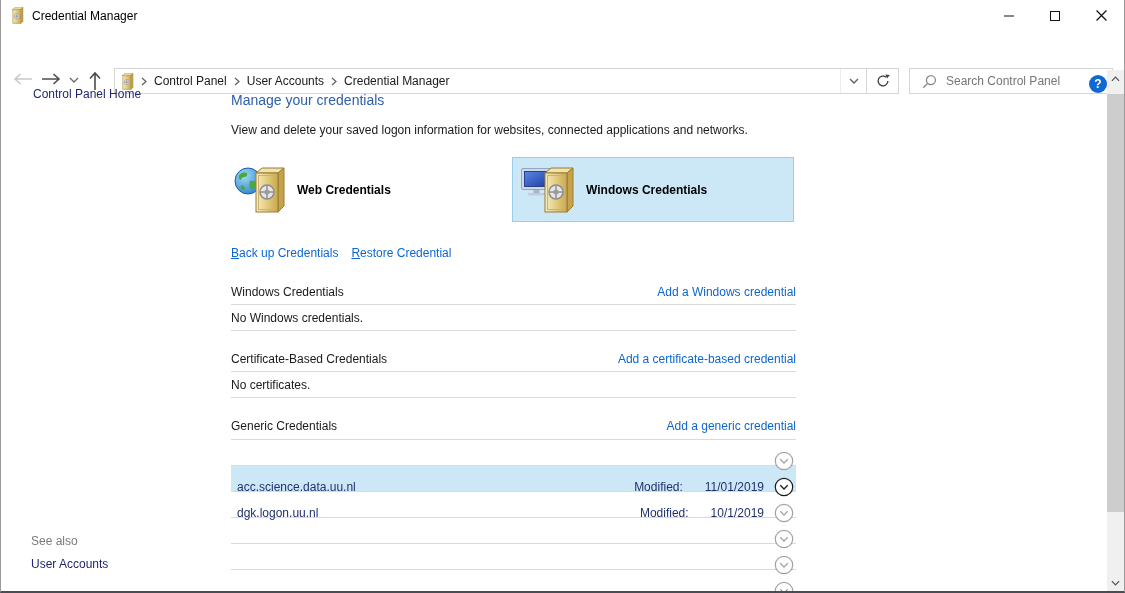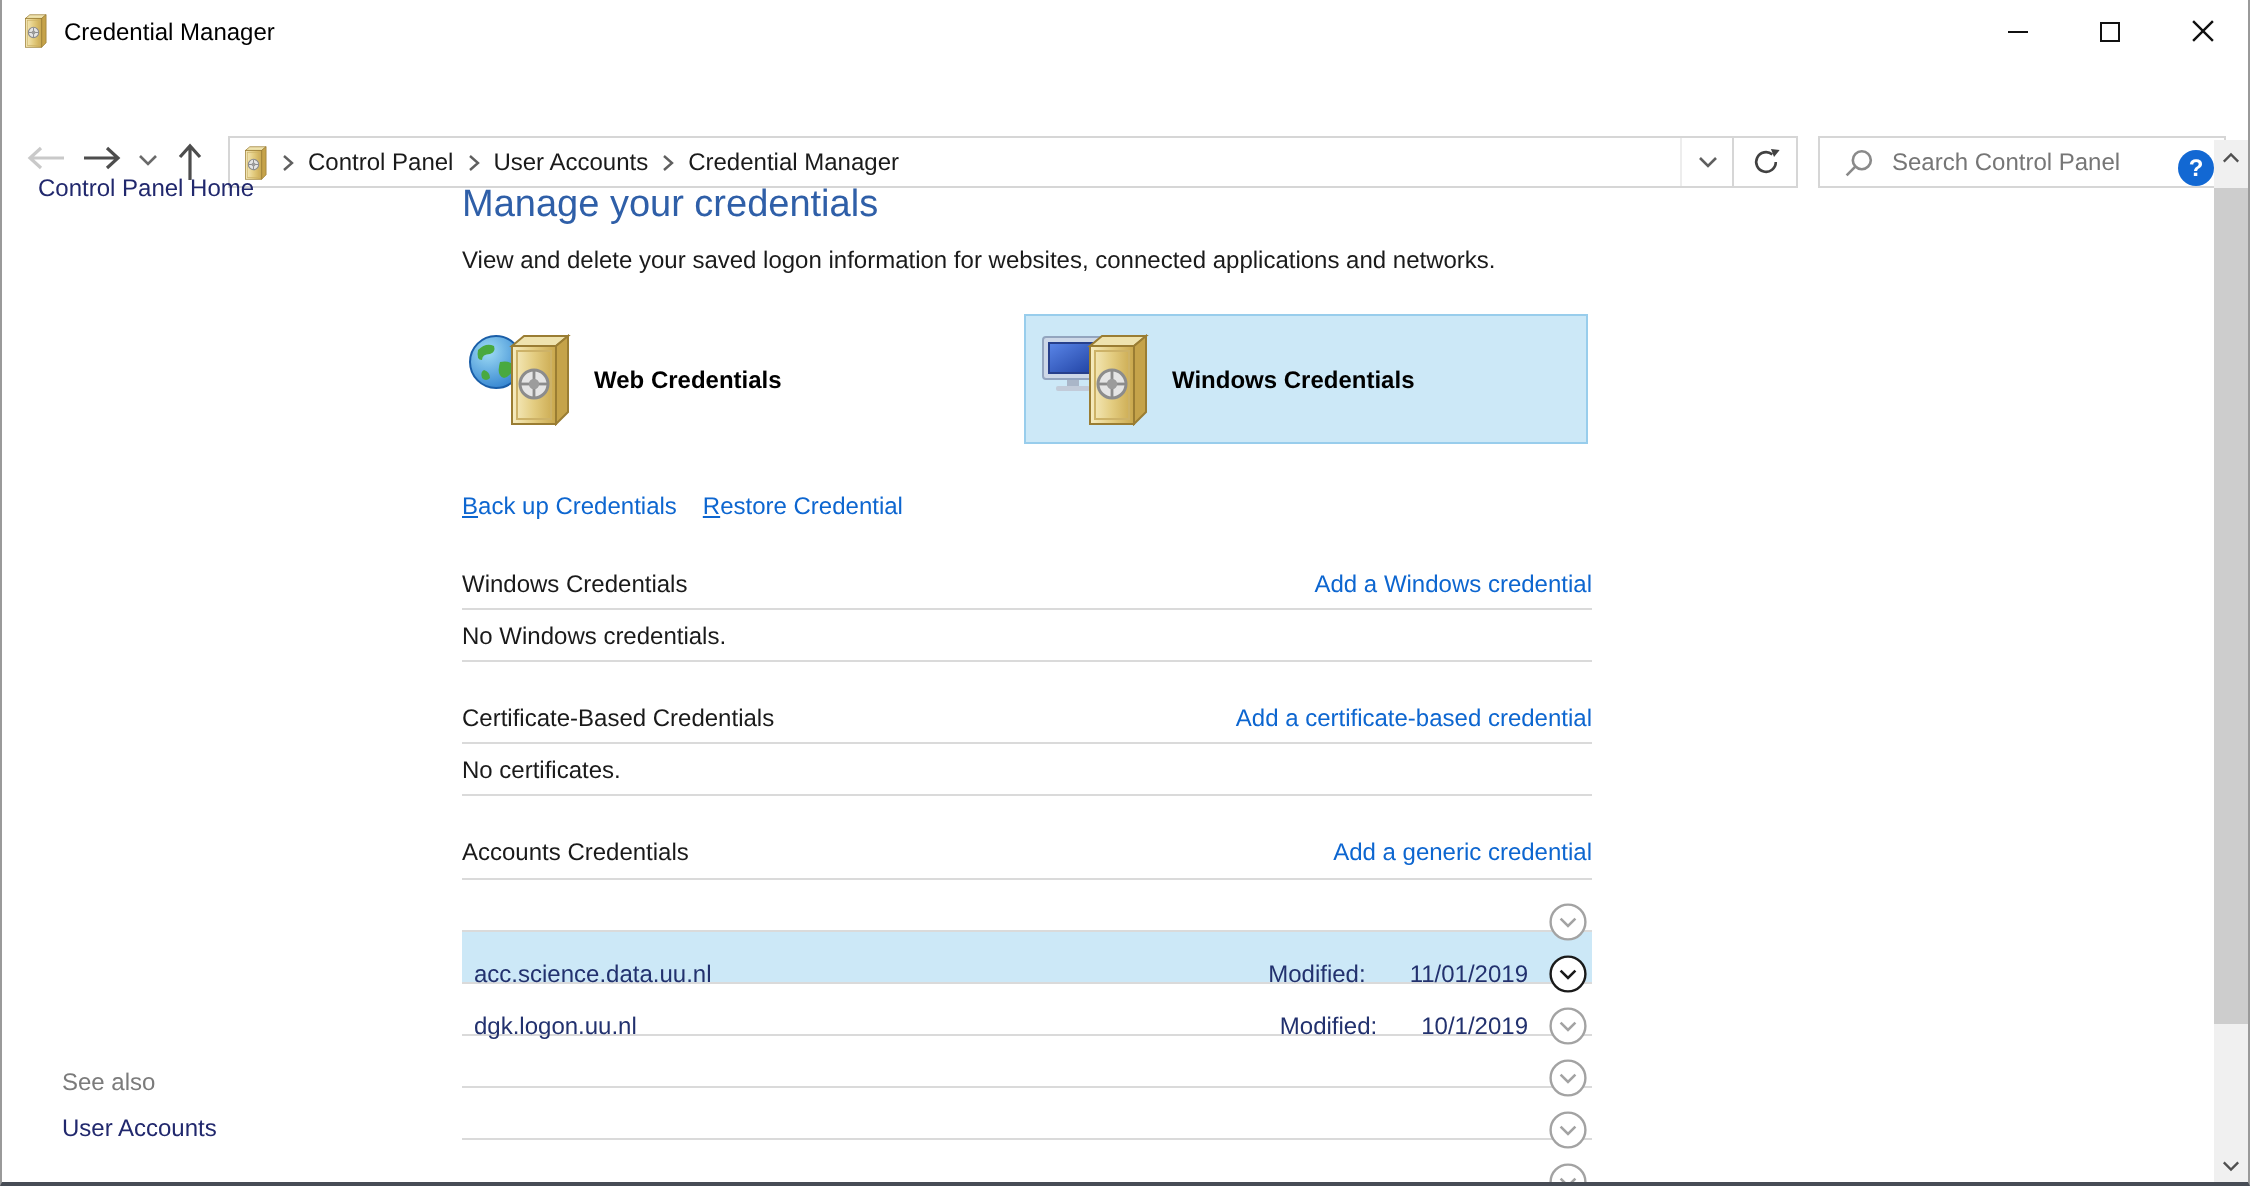--- a/index.html
+++ b/index.html
@@ -37,26 +37,26 @@
   .refresh-btn { position:absolute; left:865px; top:37px; width:33px; height:26px; border:1px solid #d6d6d6; background:#fff; display:flex; align-items:center; justify-content:center; color:#414141; }
   .searchbox { position:absolute; left:908px; top:37px; width:204px; height:26px; border:1px solid #d6d6d6; background:#fff; display:flex; align-items:center; }
   .searchbox input { border:none; outline:none; flex:1; font-family:"Liberation Sans",sans-serif; font-size:12px; color:#333; min-width:0; }
   .searchbox input::placeholder { color:#767676; opacity:1; }
   .searchbox .mag { margin:0 9px 0 12px; }
 
   
   .help-btn { position:absolute; left:1088px; top:75px; width:18px; height:18px; border-radius:50%; background:#1268d3; color:#fff; font-weight:bold; font-size:12px; display:flex; align-items:center; justify-content:center; }
 
   
-  .side-home { position:absolute; left:18px; top:87px; color:#21286d; }
+  .side-home { position:absolute; left:32px; top:87px; color:#21286d; }
   .side-seealso { position:absolute; left:30px; top:534px; color:#7b7b7b; }
   .side-ua { position:absolute; left:30px; top:557px; color:#21286d; }
 
   
-  .page-title { position:absolute; left:230px; top:92px; font-size:19px; color:#2f5fa8; }
+  .page-title { position:absolute; left:230px; top:92px; font-size:14px; color:#2f5fa8; }
   .page-desc { position:absolute; left:230px; top:123px; color:#1a1a1a; }
 
   .tile { position:absolute; top:157px; height:65px; display:flex; align-items:center; gap:9px; padding-left:3px; }
   .tile.selected { background:#cce8f7; border:1px solid #98cdec; padding-left:8px; }
   .tile-label { font-weight:bold; color:#000; }
 
   .actions { position:absolute; left:230px; top:246px; display:flex; gap:13px; }
   .link { color:#0d66d0; text-decoration:none; cursor:pointer; white-space:nowrap; }
   .accel { text-decoration:underline; }
 
@@ -282,21 +282,21 @@
 
 <div class="sec" style="top:352px">
   <span class="sec-title">Certificate-Based Credentials</span>
   <a class="link">Add a certificate-based credential</a>
 </div>
 <div class="hr" style="top:371px"></div>
 <div class="empty-text" style="top:378px">No certificates.</div>
 <div class="hr" style="top:397px"></div>
 
 <div class="sec" style="top:419px">
-  <span class="sec-title">Accounts Credentials</span>
+  <span class="sec-title">Generic Credentials</span>
   <a class="link">Add a generic credential</a>
 </div>
 
 <div class="rows">
   <div class="row">
     <span class="spacer"></span>
     <svg class="chev" width="20" height="20">
         <use href="#sym-chevcircle"></use>
       </svg>
   </div>

